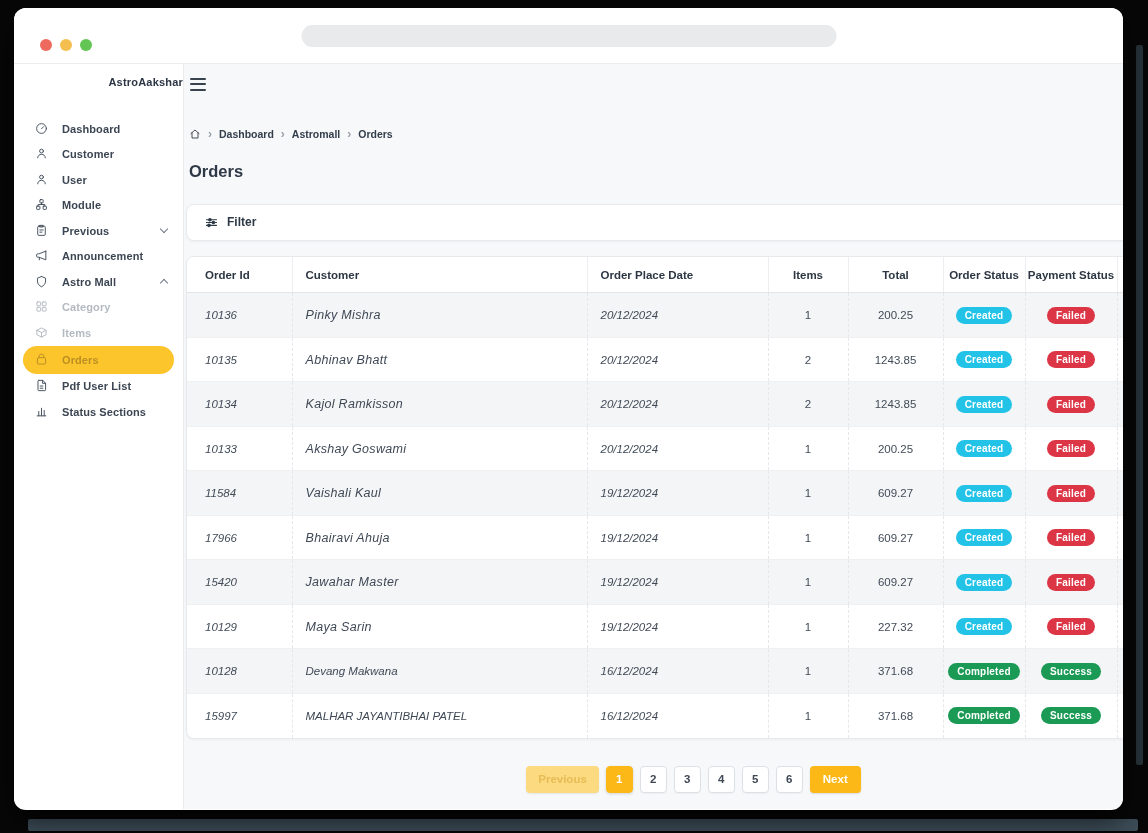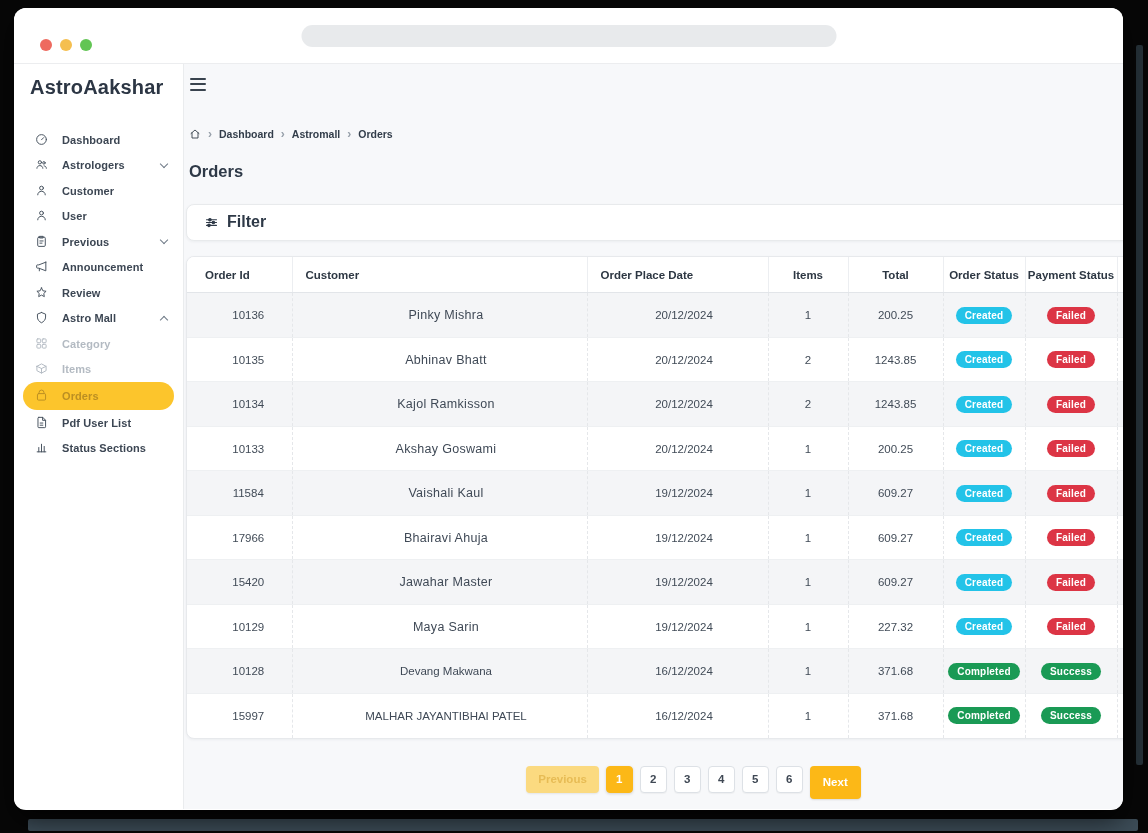--- a/index.html
+++ b/index.html
@@ -22,21 +22,21 @@
   .traffic { position:absolute; left:26px; top:31px; display:flex; gap:8px; }
   .tl { width:12px; height:12px; border-radius:50%; cursor:pointer; }
   .tl.close { background:#ee6a5f; } .tl.min { background:#f5bf4f; } .tl.max { background:#62c554; }
   .urlbar { position:absolute; left:50%; transform:translateX(-50%); top:17px;
             width:535px; height:22px; background:#e8eaec; border-radius:11px; }
 
   .app { display:flex; height:745px; }
 
   
   .sidebar { width:170px; background:#fff; border-right:1px solid #eaecee; flex:0 0 170px; }
-  .brand { font-size:20px; font-weight:700; color:#2c3644; text-align:left;
+  .brand { font-size:11px; font-weight:700; color:#2c3644; text-align:right;
            padding:12px 0 0 16px; letter-spacing:.2px; }
   .menu { margin-top:28px; }
   .s-item { display:flex; align-items:center; height:25.5px; padding:0 14px 0 21px; cursor:pointer; }
   .mi { width:14px; height:14px; margin-right:13px; color:#47525f; flex:0 0 auto; }
   .mi svg { width:13px; height:13px; display:block; }
   .s-label { font-size:11px; font-weight:600; color:#3c4653; letter-spacing:.1px; white-space:nowrap; }
   .chev { width:9px; height:9px; margin-left:auto; position:relative; display:none; }
   .chev[data-chev] { display:inline-block; }
   .chev::before { content:""; position:absolute; left:1px; top:0px; width:5px; height:5px;
                   border-right:1.4px solid #6f7a87; border-bottom:1.4px solid #6f7a87;
@@ -57,30 +57,30 @@
   .crumb { font-size:10.5px; font-weight:700; color:#323d4a; cursor:pointer; }
   .crumb::before { content:"\203A"; margin:0 7px; color:#97a0aa; font-weight:600; font-size:12px; }
   .page-title { font-size:16.5px; font-weight:700; color:#2e3947; margin:21px 0 0 3px; }
 
   .filter-card { margin-top:23px; width:962px; height:37px; background:#fff;
                  border:1px solid #e8eaec; border-radius:8px;
                  box-shadow:0 1px 3px rgba(20,30,50,.05);
                  display:flex; align-items:center; padding-left:17px; cursor:pointer; }
   .filter-ic { width:15px; height:15px; color:#2e3947; margin-right:8px; }
   .filter-ic svg { width:15px; height:15px; display:block; }
-  .filter-label { font-size:16px; font-weight:700; color:#2e3947; }
+  .filter-label { font-size:12px; font-weight:700; color:#2e3947; }
 
   .table-card { margin-top:15px; width:962px; background:#fff; border:1px solid #e7e9ec;
                 border-radius:8px; box-shadow:0 1px 3px rgba(20,30,50,.05); overflow:hidden; }
   table { border-collapse:collapse; table-layout:fixed; width:1050px; }
   col.c1{width:105px} col.c2{width:295px} col.c3{width:181px} col.c4{width:80px}
   col.c5{width:95px}  col.c6{width:82px}  col.c7{width:92px}  col.c8{width:120px}
   th { height:36px; font-size:11.5px; font-weight:700; color:#2d3743; background:#fff;
        border-bottom:1px solid #e2e5e9; border-right:1px solid #eceef1; }
-  th.left { text-align:left; } td.left { text-align:center; }
+  th.left { text-align:left; } td.left { text-align:left;font-style:italic; }
   th.center, td.center { text-align:center; }
   th:last-child, td:last-child { border-right:none; }
   th.p1, td.p1 { padding-left:18px; }
   th.p2, td.p2 { padding-left:13px; }
   td { height:44.5px; font-size:11.5px; color:#414b57; border-right:1px dashed #e5e7ea;
        border-top:1px solid #eef0f2; }
   tbody tr:first-child td { border-top:none; }
   tbody tr:nth-child(odd) { background:#f4f5f7; }
   td.customer { font-size:12.5px; color:#3f4956; letter-spacing:.3px; }
   td.customer[data-cstyle="plain"] { font-size:11.5px; letter-spacing:0; }
@@ -93,21 +93,21 @@
   .pagination { margin-top:27px; width:939px; display:flex; justify-content:center;
                 gap:7px; transform:translateX(38px); }
   .pg-prev { height:27px; padding:0 12px; background:#fbda80; color:#e7bc55; border:none;
              border-radius:4px; font-size:11.5px; font-weight:600; cursor:pointer;
              font-family:inherit; box-shadow:0 1px 2px rgba(0,0,0,.08); }
   .pg { width:27px; height:27px; background:#fff; border:1px solid #dde1e6; color:#3f4854;
         border-radius:4px; font-size:11.5px; font-weight:600; cursor:pointer;
         font-family:inherit; box-shadow:0 1px 1px rgba(0,0,0,.04); }
   .pg[data-active="true"] { background:#fcb817; border-color:#fcb817; color:#fff;
                             box-shadow:0 1px 3px rgba(0,0,0,.15); }
-  .pg-next { height:33px; padding:0 13px; background:#fcb817; color:#fff; border:none;
+  .pg-next { height:27px; padding:0 13px; background:#fcb817; color:#fff; border:none;
              border-radius:4px; font-size:11.5px; font-weight:700; cursor:pointer;
              font-family:inherit; box-shadow:0 1px 2px rgba(0,0,0,.12); }
 </style>
 </head>
 <body>
 
 <div class="bottom-band"></div>
 <div class="right-band"></div>
 
 <div class="window">
@@ -131,32 +131,20 @@
             <span class="mi">
               <svg viewBox="0 0 24 24" fill="none" stroke="currentColor" stroke-width="1.8" stroke-linecap="round" stroke-linejoin="round">
                 <circle cx="12" cy="12" r="9"></circle>
                 <path d="M12 12.5L16 8.5"></path>
               </svg>
             </span>
             <span class="s-label">Dashboard</span>
 
           </div>
 
-          <div class="s-item">
-            <span class="mi">
-              <svg viewBox="0 0 24 24" fill="none" stroke="currentColor" stroke-width="1.8" stroke-linecap="round" stroke-linejoin="round">
-                <circle cx="9" cy="8" r="3"></circle>
-                <path d="M3.5 19c0-3 2.5-5 5.5-5s5.5 2 5.5 5"></path>
-                <circle cx="16.5" cy="9" r="2.3"></circle>
-                <path d="M16.8 14.5c2.4.2 4.2 2 4.2 4.5"></path>
-              </svg>
-            </span>
-            <span class="s-label">Astrologers</span>
-            <span class="chev" data-chev="down"></span>
-          </div>
 
           <div class="s-item">
             <span class="mi">
               <svg viewBox="0 0 24 24" fill="none" stroke="currentColor" stroke-width="1.8" stroke-linecap="round" stroke-linejoin="round">
                 <circle cx="12" cy="7.5" r="3.5"></circle>
                 <path d="M5 20c0-3.9 3.1-6.5 7-6.5s7 2.6 7 6.5"></path>
               </svg>
             </span>
             <span class="s-label">Customer</span>
 
@@ -166,20 +154,32 @@
             <span class="mi">
               <svg viewBox="0 0 24 24" fill="none" stroke="currentColor" stroke-width="1.8" stroke-linecap="round" stroke-linejoin="round">
                 <circle cx="12" cy="7.5" r="3.5"></circle>
                 <path d="M5 20c0-3.9 3.1-6.5 7-6.5s7 2.6 7 6.5"></path>
               </svg>
             </span>
             <span class="s-label">User</span>
 
           </div>
 
+          <div class="s-item">
+            <span class="mi">
+              <svg viewBox="0 0 24 24" fill="none" stroke="currentColor" stroke-width="1.8" stroke-linecap="round" stroke-linejoin="round">
+                <rect x="9" y="3" width="6" height="6" rx="1"></rect>
+                <rect x="3" y="15" width="6" height="6" rx="1"></rect>
+                <rect x="15" y="15" width="6" height="6" rx="1"></rect>
+                <path d="M12 9v3M12 12H6v3M12 12h6v3"></path>
+              </svg>
+            </span>
+            <span class="s-label">Module</span>
+
+          </div>
 
 
           <div class="s-item">
             <span class="mi">
               <svg viewBox="0 0 24 24" fill="none" stroke="currentColor" stroke-width="1.8" stroke-linecap="round" stroke-linejoin="round">
                 <rect x="5" y="4" width="14" height="17" rx="2"></rect>
                 <path d="M9 2.5h6v3H9z"></path>
                 <path d="M9 11h6M9 15h4"></path>
               </svg>
             </span>
@@ -191,29 +191,20 @@
             <span class="mi">
               <svg viewBox="0 0 24 24" fill="none" stroke="currentColor" stroke-width="1.8" stroke-linecap="round" stroke-linejoin="round">
                 <path d="M20 4L7 9H4.5A1.5 1.5 0 0 0 3 10.5v3A1.5 1.5 0 0 0 4.5 15H7l13 5V4z"></path>
                 <path d="M8 15.5v4.5"></path>
               </svg>
             </span>
             <span class="s-label">Announcement</span>
 
           </div>
 
-          <div class="s-item">
-            <span class="mi">
-              <svg viewBox="0 0 24 24" fill="none" stroke="currentColor" stroke-width="1.8" stroke-linecap="round" stroke-linejoin="round">
-                <path d="M12 3.5l2.6 5.4 5.9.8-4.3 4.1 1 5.8-5.2-2.8-5.2 2.8 1-5.8L3.5 9.7l5.9-.8L12 3.5z"></path>
-              </svg>
-            </span>
-            <span class="s-label">Review</span>
-
-          </div>
 
 
           <div class="s-item">
             <span class="mi">
               <svg viewBox="0 0 24 24" fill="none" stroke="currentColor" stroke-width="1.8" stroke-linecap="round" stroke-linejoin="round">
                 <path d="M12 2.8l7.5 3v5.4c0 5.2-3.2 8.3-7.5 10.5-4.3-2.2-7.5-5.3-7.5-10.5V5.8l7.5-3z"></path>
               </svg>
             </span>
             <span class="s-label">Astro Mall</span>
             <span class="chev" data-chev="up"></span>

